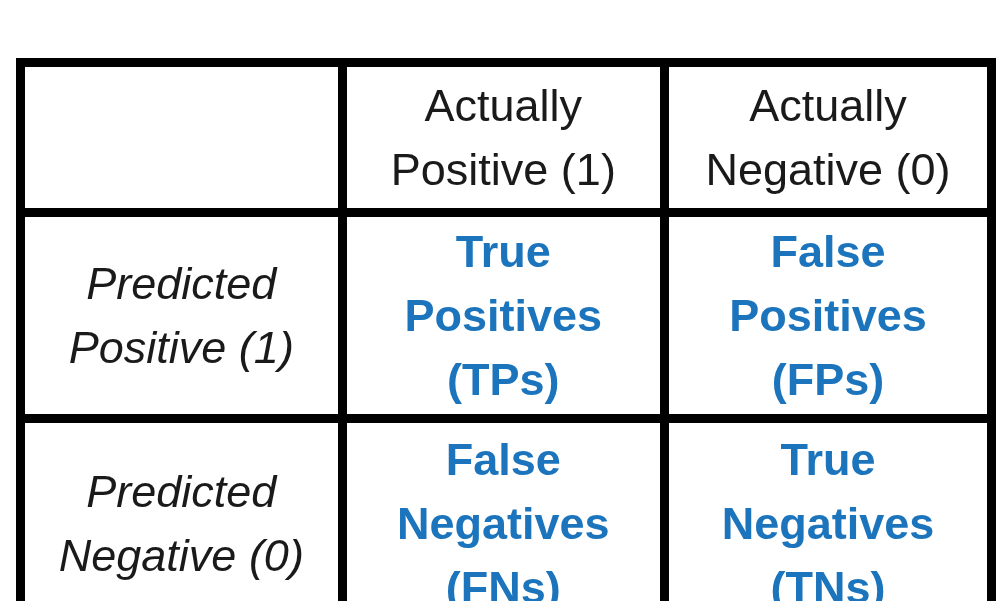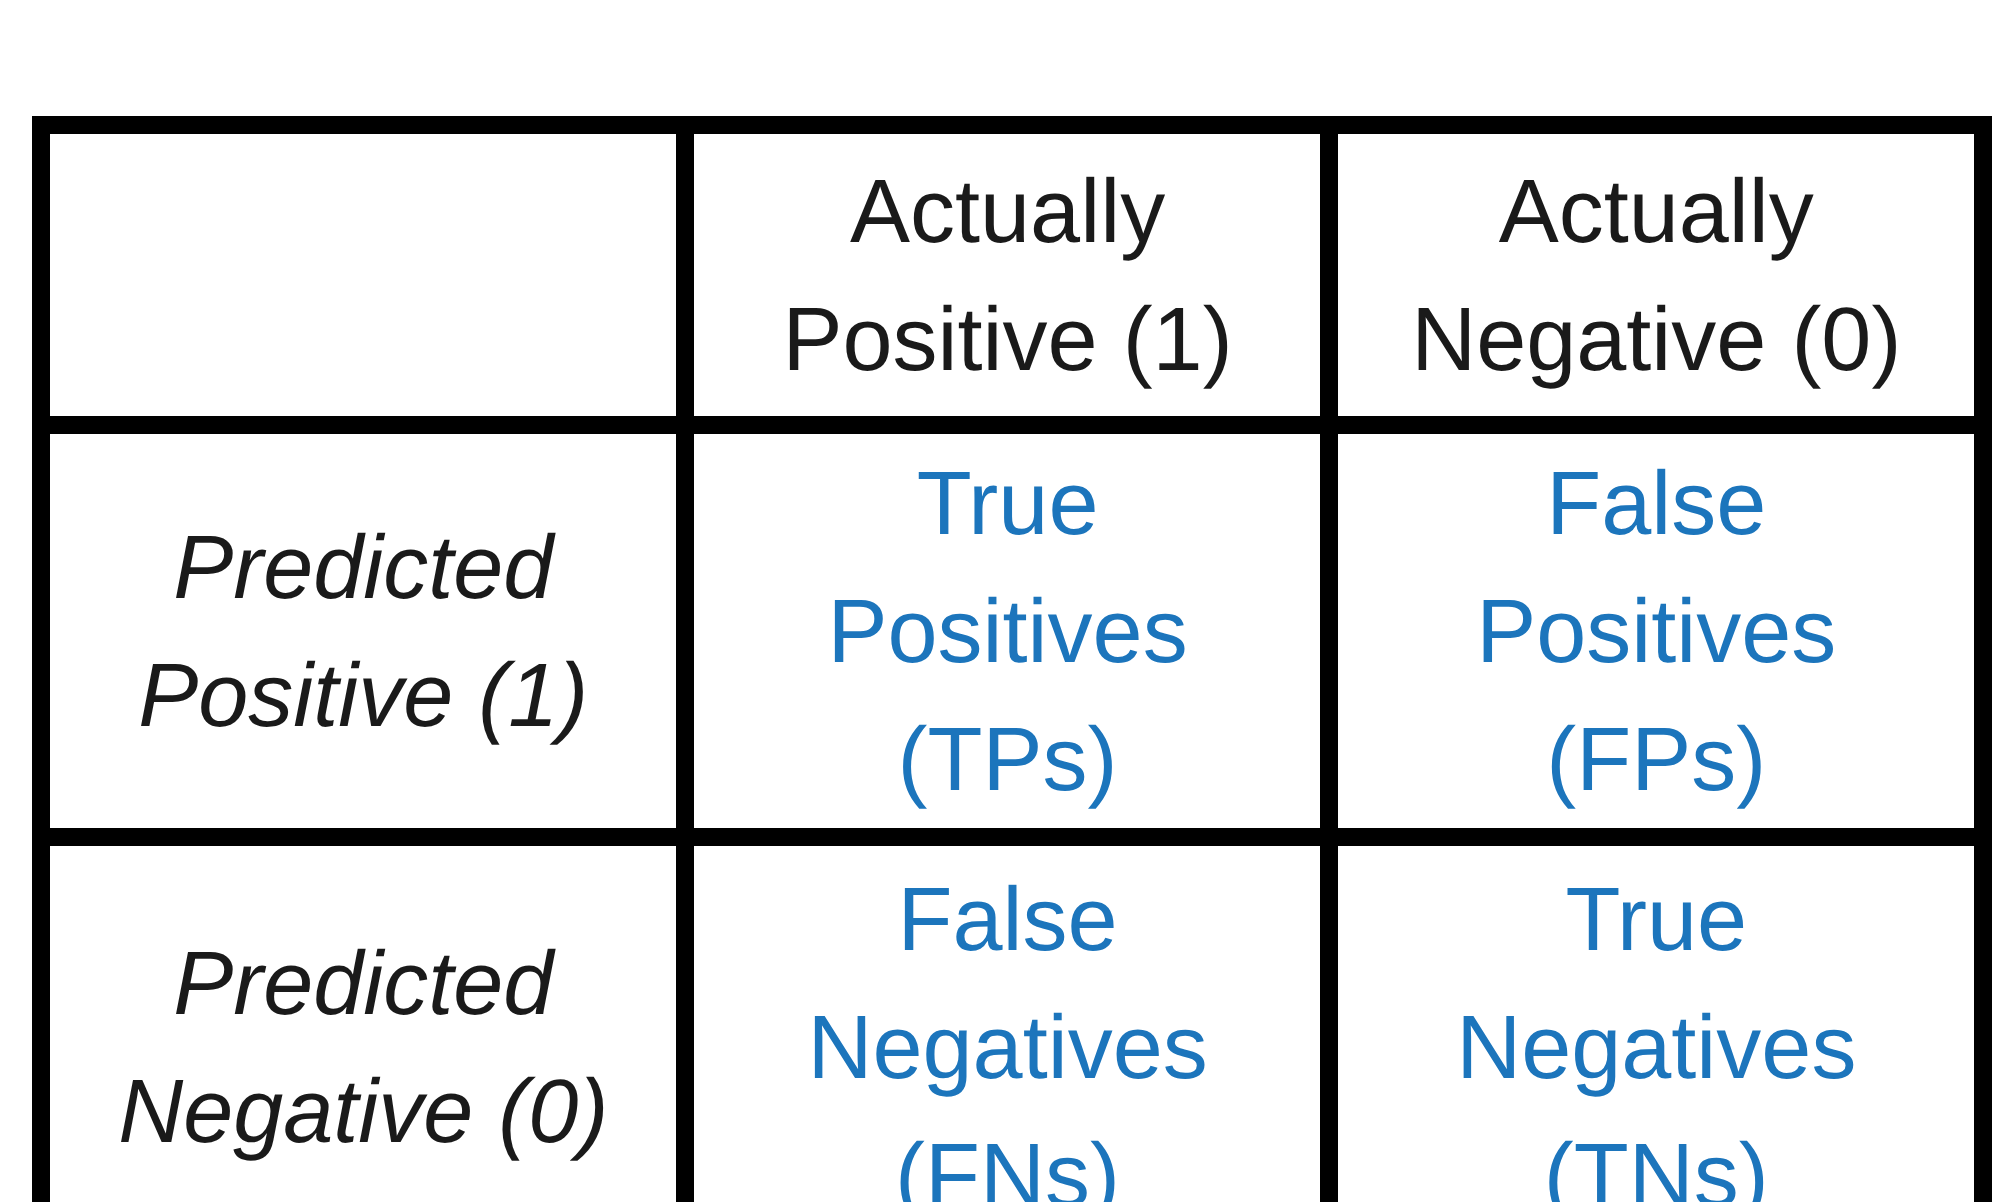--- a/index.html
+++ b/index.html
@@ -42,21 +42,21 @@
   .col-w3 { width: 326px; }
   tr.r-head  { height: 150px; }
   tr.r-body1 { height: 206px; }
   tr.r-body2 { height: 210px; }
   td.head-cell, td.row-head-cell {
     color: var(--color-header-text, #1a1a1a);
     font-weight: 400;
   }
   td.data-cell {
     color: var(--color-cell-text, #1c75bc);
-    font-weight: 400;
+    font-weight: 700;
   }
   .ln { display: block; }
 </style>
 </head>
 <body>
 
 <div class="canvas">
   <table class="matrix">
     <tbody>
         <tr class="r-head">

